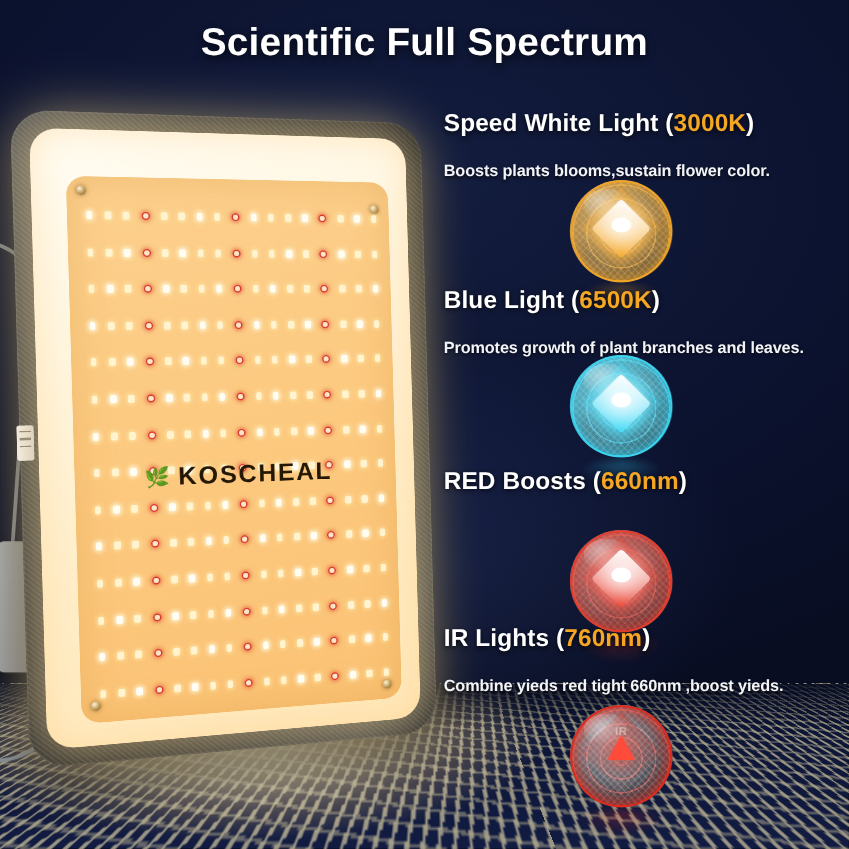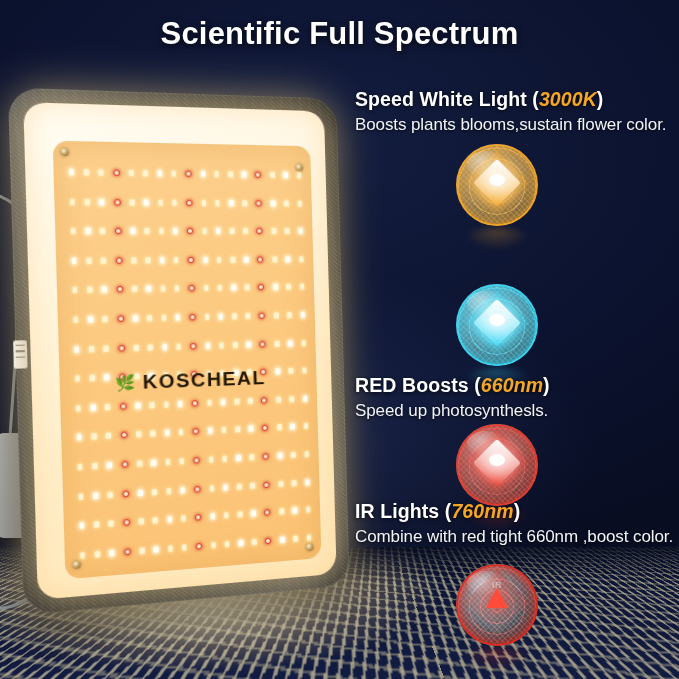--- a/index.html
+++ b/index.html
@@ -101,23 +101,23 @@
   #brand-leaf{font-size:15px;color:#2a1d0c;line-height:1;transform:translateY(-1px);}
   #brand-text{font-size:19px;font-weight:bold;letter-spacing:1.4px;color:#241805;}
   #side-label{position:absolute;left:-2px;top:233px;width:12px;height:26px;border-radius:2px;
     background:linear-gradient(90deg,#f3ebdc,#ded2bb);}
   #side-label i{display:block;margin:4px 2px;height:1.4px;background:#9a8d76;}
 
   
   .feature{position:absolute;left:355px;width:324px;}
   .f-title{font-size:19.5px;font-weight:bold;color:#fff;letter-spacing:.1px;
     text-shadow:0 1px 4px rgba(0,0,0,.8);white-space:nowrap;}
-  .f-title .hl{color:#f5a623;font-style:italic;}
-  .f-desc{font-size:17px;color:#f2f4f8;margin-top:4px;letter-spacing:-.1px;
-    text-shadow:0 1px 3px rgba(0,0,0,.8);white-space:nowrap;}
+  .f-title .hl{color:#f5a623;}
+  .f-desc{font-size:13px;color:#f2f4f8;margin-top:18px;letter-spacing:-.1px;
+    text-shadow:0 1px 3px rgba(0,0,0,.8);white-space:nowrap;font-weight:bold;}
 
   
   .sphere-wrap{position:absolute;width:92px;height:108px;}
   .sphere{position:absolute;left:0;top:0;width:82px;height:82px;border-radius:50%;overflow:hidden;
     background:
       repeating-linear-gradient(46deg, rgba(255,255,255,.16) 0 1.4px, rgba(0,0,0,0) 1.4px 4px),
       repeating-linear-gradient(-46deg, rgba(255,255,255,.13) 0 1.4px, rgba(0,0,0,0) 1.4px 4px),
       radial-gradient(circle at 34% 28%, #9aa0a8 0%, #5e636b 45%, #33373e 78%, #1b1e24 100%);
   }
   .sphere .traces{position:absolute;inset:0;border-radius:50%;
@@ -466,55 +466,60 @@
         <div class="traces"></div>
         <div class="chev"></div>
         <div class="core"></div>
         <div class="hot"></div>
         <div class="ring"></div>
         <div class="gloss"></div>
       </div>
     <div class="refl"></div>
   </div>
 
+  <div class="feature" id="feature-1" style="top:229px">
+    <div class="f-title">
+      <span>Blue Light (</span><span class="hl">6500K</span><span>)</span>
+    </div>
+    <div class="f-desc">Promotes growth of plant branches and leaves.</div>
+  </div>
   <div class="sphere-wrap" style="left:456px;top:284px;color:#36d7f5">
     <div class="sphere">
         <div class="traces"></div>
         <div class="chev"></div>
         <div class="core"></div>
         <div class="hot"></div>
         <div class="ring"></div>
         <div class="gloss"></div>
       </div>
     <div class="refl"></div>
   </div>
 
   <div class="feature" id="feature-2" style="top:374px">
     <div class="f-title">
       <span>RED Boosts (</span><span class="hl">660nm</span><span>)</span>
     </div>
-    <div class="f-desc">Speed up photosynthesls.</div>
   </div>
   <div class="sphere-wrap" style="left:456px;top:424px;color:#e83b2b">
     <div class="sphere">
         <div class="traces"></div>
         <div class="chev"></div>
         <div class="core"></div>
         <div class="hot"></div>
         <div class="ring"></div>
         <div class="gloss"></div>
       </div>
     <div class="refl"></div>
   </div>
 
   <div class="feature" id="feature-3" style="top:500px">
     <div class="f-title">
       <span>IR Lights (</span><span class="hl">760nm</span><span>)</span>
     </div>
-    <div class="f-desc">Combine with red tight 660nm ,boost color.</div>
+    <div class="f-desc">Combine yieds red tight 660nm ,boost yieds.</div>
   </div>
   <div class="sphere-wrap" style="left:456px;top:564px;color:#e02a1c">
     <div class="sphere">
       <div class="traces"></div>
         <div class="chev"></div>
       <div class="ir-tag">IR</div>
       <div class="ir-arrow"></div>
       <div class="ring"></div>
         <div class="gloss"></div>
     </div>

